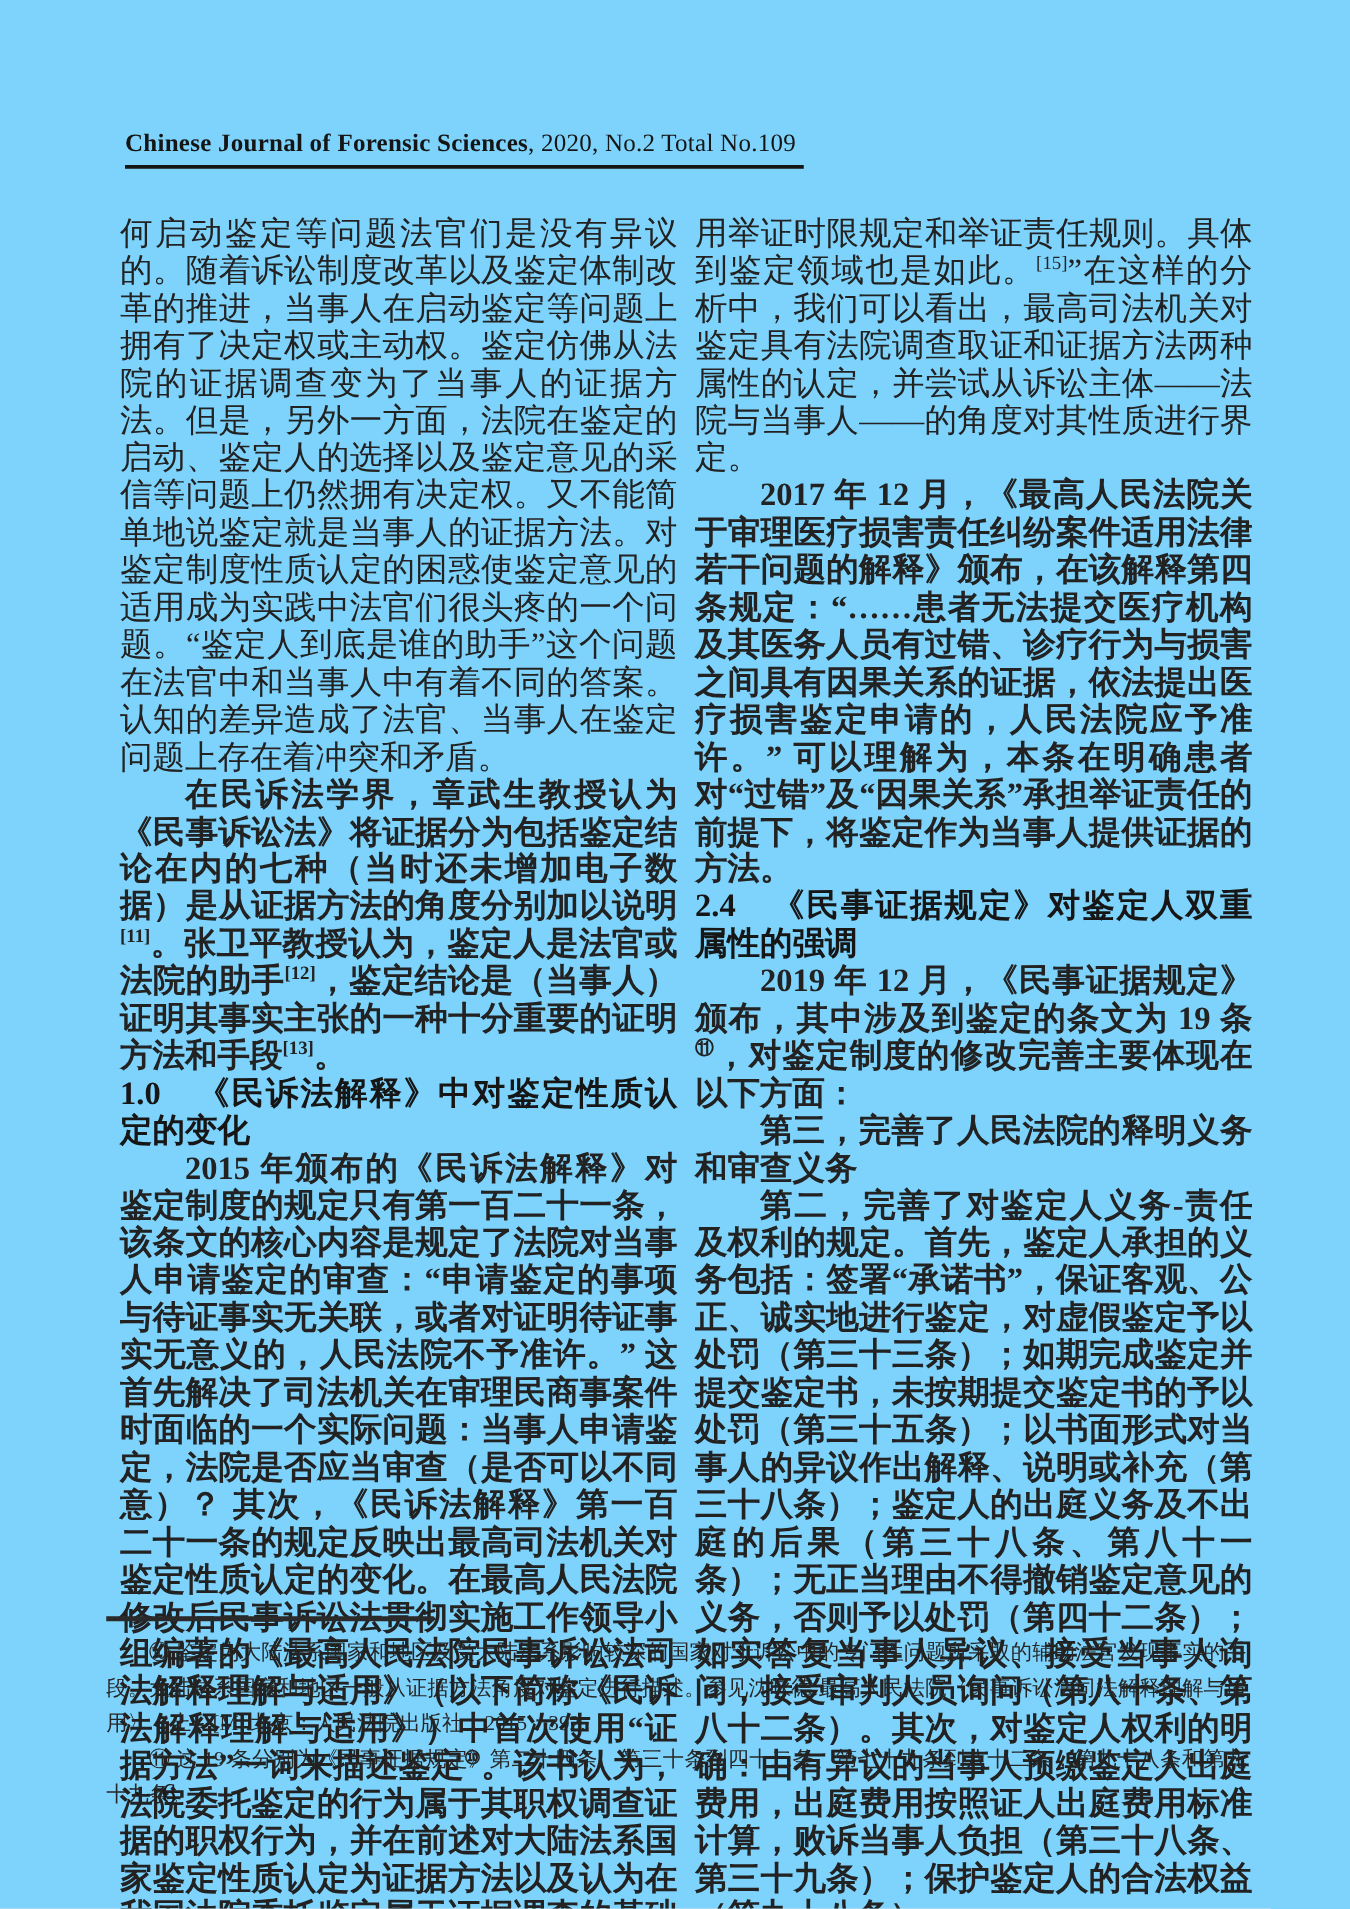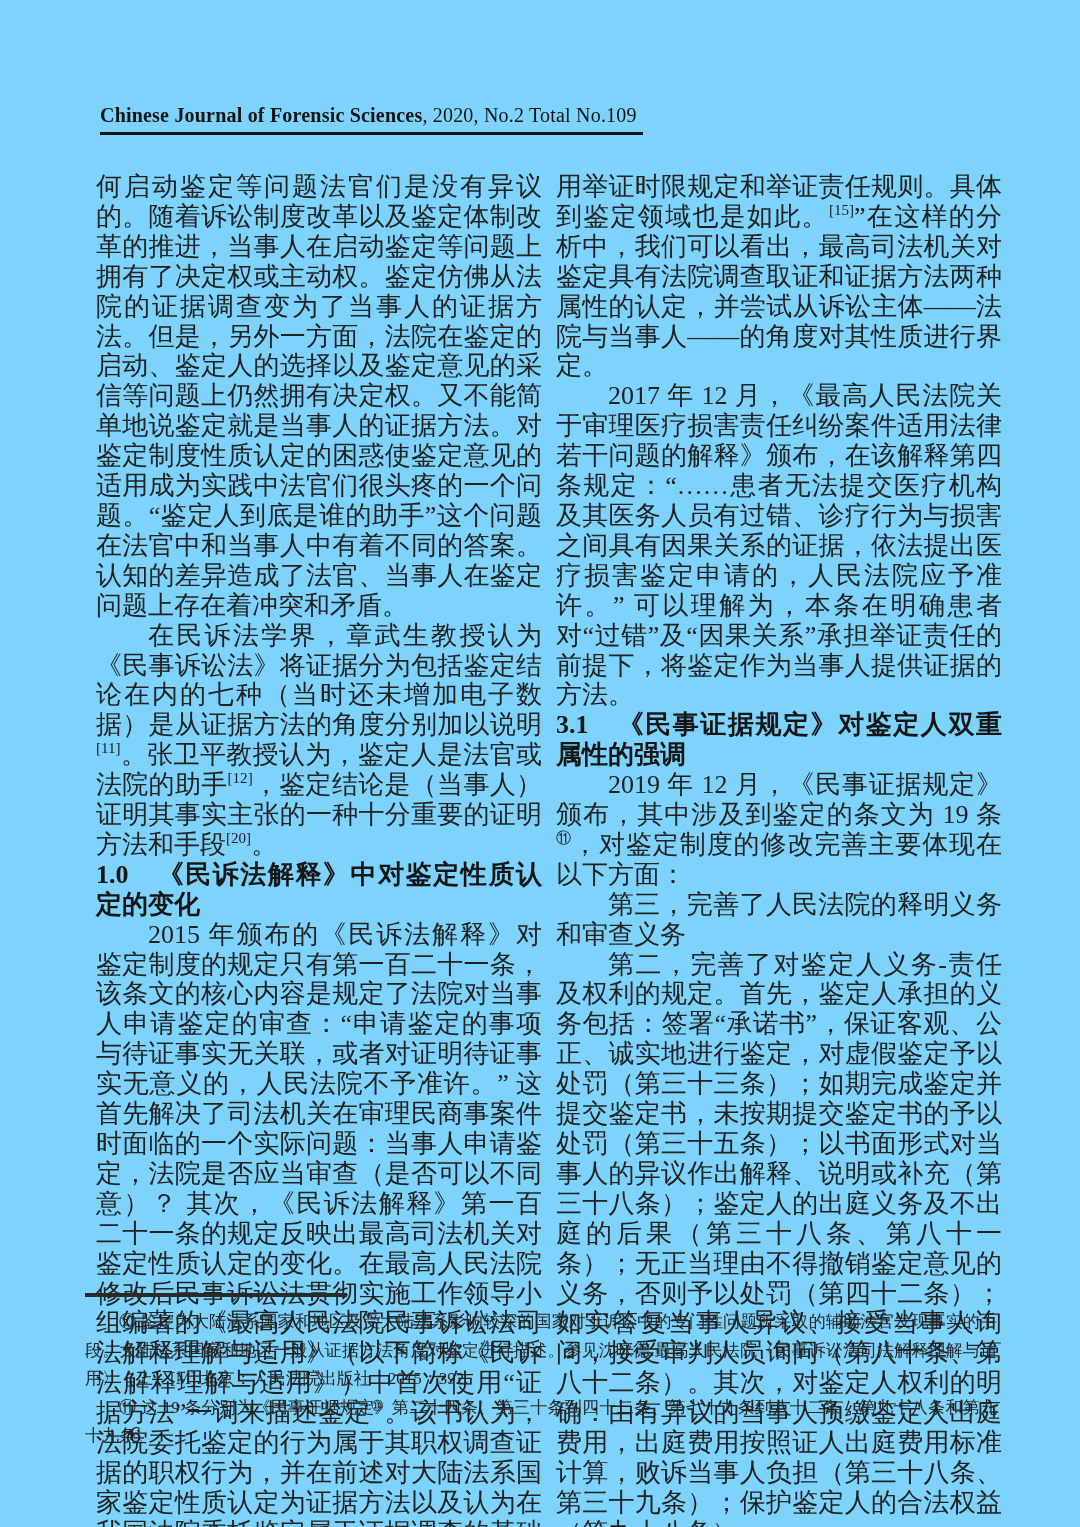--- a/index.html
+++ b/index.html
@@ -33,21 +33,21 @@
     width: 446px;
     font-size: 26px;
     line-height: 29.9px;
     text-align: justify;
     text-justify: inter-ideograph;
     color: #222;
   }
   .column.left  { left: 96px; }
   .column.right { left: 556px; }
   .column p { margin: 0; }
-  .column p.indent { text-indent: 2em; }
+  .column p.indent { text-indent: 2em; font-weight: bold; }
   .column p.heading { font-weight: bold; color: #161616; }
   sup {
     font-size: 0.58em;
     line-height: 0;
     vertical-align: super;
   }
   .footnote-area {
     position: absolute;
     left: 85px;
     top: 1293px;
@@ -81,29 +81,29 @@
 <body>
 
 <div class="page">
 
   <div class="journal-header">
     <span class="jtitle">Chinese Journal of Forensic Sciences</span><span class="jissue">, 2020, No.2  Total No.109</span>
   </div>
 
   <div class="column left">
       <p>何启动鉴定等问题法官们是没有异议的。随着诉讼制度改革以及鉴定体制改革的推进，当事人在启动鉴定等问题上拥有了决定权或主动权。鉴定仿佛从法院的证据调查变为了当事人的证据方法。但是，另外一方面，法院在鉴定的启动、鉴定人的选择以及鉴定意见的采信等问题上仍然拥有决定权。又不能简单地说鉴定就是当事人的证据方法。对鉴定制度性质认定的困惑使鉴定意见的适用成为实践中法官们很头疼的一个问题。“鉴定人到底是谁的助手”这个问题在法官中和当事人中有着不同的答案。认知的差异造成了法官、当事人在鉴定问题上存在着冲突和矛盾。</p>
-      <p class="indent">在民诉法学界，章武生教授认为《民事诉讼法》将证据分为包括鉴定结论在内的七种（当时还未增加电子数据）是从证据方法的角度分别加以说明<sup>[11]</sup>。张卫平教授认为，鉴定人是法官或法院的助手<sup>[12]</sup>，鉴定结论是（当事人）证明其事实主张的一种十分重要的证明方法和手段<sup>[20]</sup>。</p>
+      <p class="indent">在民诉法学界，章武生教授认为《民事诉讼法》将证据分为包括鉴定结论在内的七种（当时还未增加电子数据）是从证据方法的角度分别加以说明<sup>[11]</sup>。张卫平教授认为，鉴定人是法官或法院的助手<sup>[12]</sup>，鉴定结论是（当事人）证明其事实主张的一种十分重要的证明方法和手段<sup>[13]</sup>。</p>
       <p class="heading">1.0　《民诉法解释》中对鉴定性质认定的变化</p>
       <p class="indent">2015 年颁布的《民诉法解释》对鉴定制度的规定只有第一百二十一条，该条文的核心内容是规定了法院对当事人申请鉴定的审查：“申请鉴定的事项与待证事实无关联，或者对证明待证事实无意义的，人民法院不予准许。” 这首先解决了司法机关在审理民商事案件时面临的一个实际问题：当事人申请鉴定，法院是否应当审查（是否可以不同意）？ 其次，《民诉法解释》第一百二十一条的规定反映出最高司法机关对鉴定性质认定的变化。在最高人民法院修改后民事诉讼法贯彻实施工作领导小组编著的《最高人民法院民事诉讼法司法解释理解与适用》（以下简称《民诉法解释理解与适用》）中首次使用“证据方法”一词来描述鉴定<sup>⑩</sup>。该书认为，法院委托鉴定的行为属于其职权调查证据的职权行为，并在前述对大陆法系国家鉴定性质认定为证据方法以及认为在我国法院委托鉴定属于证据调查的基础上，提出：“人民法院的职权行为适用于人民法院调查收集证据的规则，当事人的申请比照当事人的举证行为处理，适</p>
     </div>
 
   <div class="column right">
       <p>用举证时限规定和举证责任规则。具体到鉴定领域也是如此。<sup>[15]</sup>”在这样的分析中，我们可以看出，最高司法机关对鉴定具有法院调查取证和证据方法两种属性的认定，并尝试从诉讼主体——法院与当事人——的角度对其性质进行界定。</p>
       <p class="indent">2017 年 12 月，《最高人民法院关于审理医疗损害责任纠纷案件适用法律若干问题的解释》颁布，在该解释第四条规定：“……患者无法提交医疗机构及其医务人员有过错、诊疗行为与损害之间具有因果关系的证据，依法提出医疗损害鉴定申请的，人民法院应予准许。” 可以理解为，本条在明确患者对“过错”及“因果关系”承担举证责任的前提下，将鉴定作为当事人提供证据的方法。</p>
-      <p class="heading">3.1　《民事证据规定》对鉴定人双重属性的强调</p>
+      <p class="heading">2.4　《民事证据规定》对鉴定人双重属性的强调</p>
       <p class="indent">2019 年 12 月，《民事证据规定》颁布，其中涉及到鉴定的条文为 19 条<sup>⑪</sup>，对鉴定制度的修改完善主要体现在以下方面：</p>
       <p class="indent">第三，完善了人民法院的释明义务和审查义务</p>
       <p class="indent">第二，完善了对鉴定人义务-责任及权利的规定。首先，鉴定人承担的义务包括：签署“承诺书”，保证客观、公正、诚实地进行鉴定，对虚假鉴定予以处罚（第三十三条）；如期完成鉴定并提交鉴定书，未按期提交鉴定书的予以处罚（第三十五条）；以书面形式对当事人的异议作出解释、说明或补充（第三十八条）；鉴定人的出庭义务及不出庭的后果（第三十八条、第八十一条）；无正当理由不得撤销鉴定意见的义务，否则予以处罚（第四十二条）；如实答复当事人异议、接受当事人询问，接受审判人员询问（第八十条、第八十二条）。其次，对鉴定人权利的明确：由有异议的当事人预缴鉴定人出庭费用，出庭费用按照证人出庭费用标准计算，败诉当事人负担（第三十八条、第三十九条）；保护鉴定人的合法权益（第九十八条）。</p>
     </div>
 
   <div class="footnote-area">
     <div class="fn-rule"></div>
     <div class="fnlist">
         <p class="indent">⑩ 鉴定为大陆法系国家和地区及受大陆法系影响较深的国家对于诉讼中的专门性问题所采取的辅助法官发现事实的手段。大陆法系国家和地区一般从证据方法角度对鉴定进行描述。参见沈咏德.最高人民法院〈民事诉讼法司法解释理解与适用〉（上）[M].北京：人民法院出版社，2015：392.</p>
         <p class="indent">⑪ 这 19 条分别为《民事证据规定》第二十四条、第三十条到四十二条、第七十九条到八十二条，第九十八条和第九十九条。</p>

